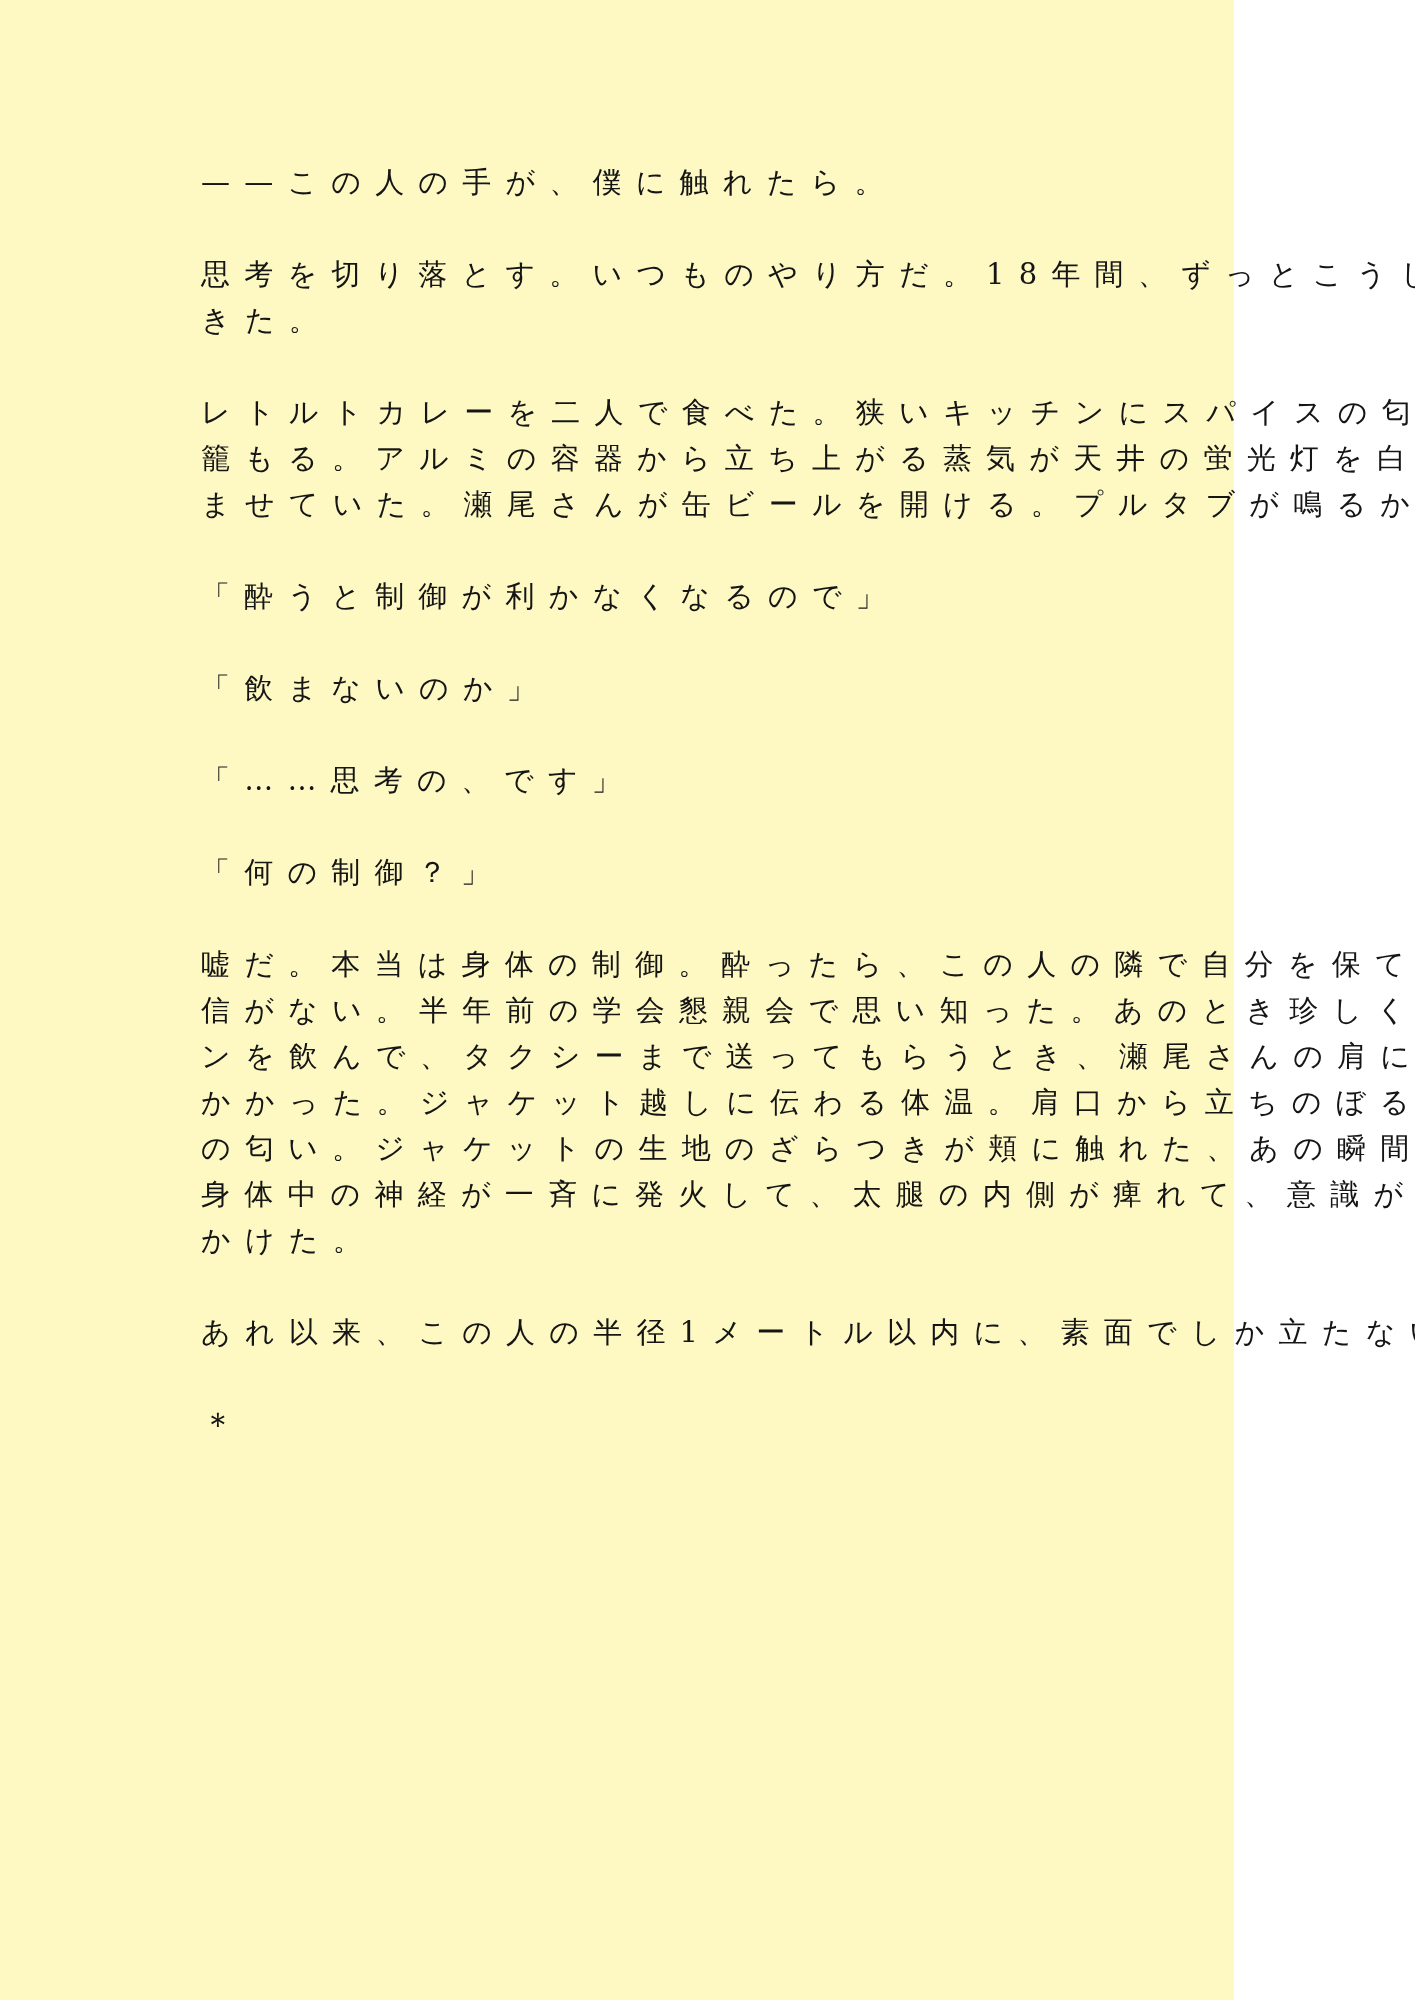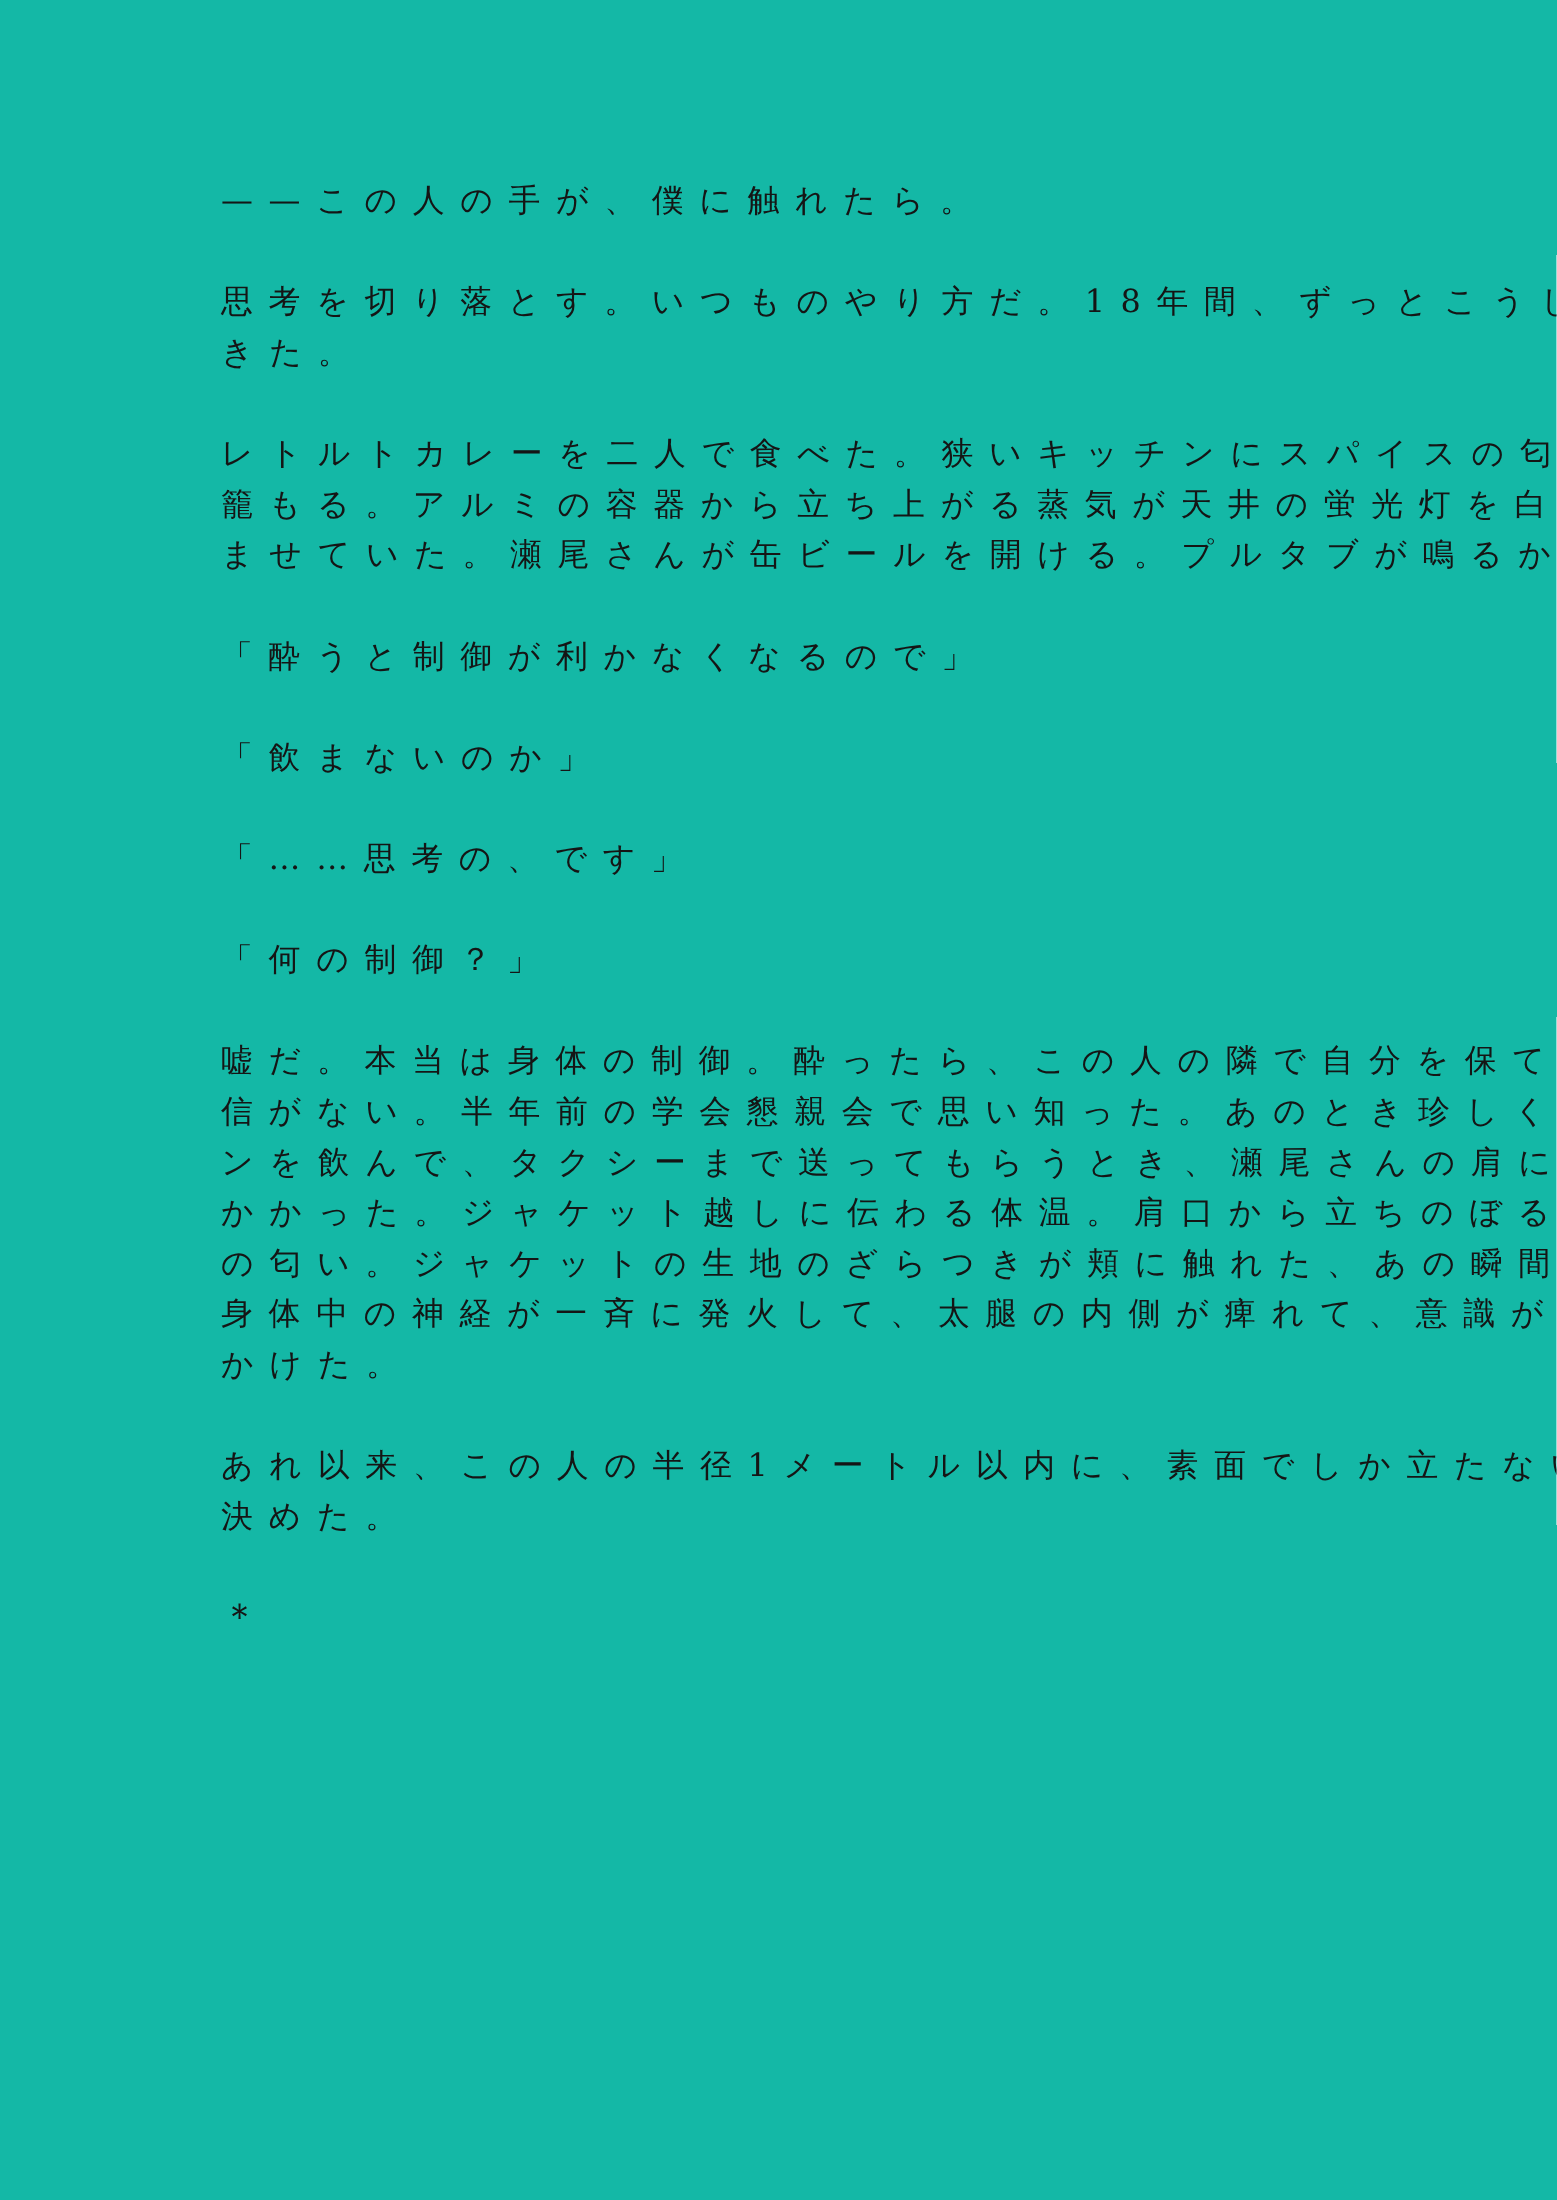--- a/index.html
+++ b/index.html
@@ -10,23 +10,23 @@
   body {
     width: 1415px;
     height: 2000px;
     position: relative;
     overflow: hidden;
   }
   .page {
     position: absolute;
     left: 0;
     top: 0;
-    width: 1415px;
+    width: 1234px;
     height: 2000px;
-    background: #14b8a6;
+    background: #fef9c3;
   }
   .text-block {
     position: absolute;
     left: 201px;
     top: 159px;
     width: 1000px;
     font-family: "DejaVu Serif", "Liberation Serif", serif;
     font-size: 29px;
     line-height: 46px;
     letter-spacing: 14.2px;
@@ -92,19 +92,18 @@
       <span class="line">信がない。半年前の学会懇親会で思い知った。あのとき珍しくワイ</span>
       <span class="line">ンを飲んで、タクシーまで送ってもらうとき、瀬尾さんの肩に寄り</span>
       <span class="line">かかった。ジャケット越しに伝わる体温。肩口から立ちのぼる石鹸</span>
       <span class="line">の匂い。ジャケットの生地のざらつきが頬に触れた、あの瞬間——</span>
       <span class="line">身体中の神経が一斉に発火して、太腿の内側が痺れて、意識が飛び</span>
       <span class="line">かけた。</span>
     </p>
 
     <p class="paragraph">
       <span class="line">あれ以来、この人の半径1メートル以内に、素面でしか立たないと</span>
-      <span class="line">決めた。</span>
     </p>
 
     <p class="separator">＊</p>
 
   </div>
 </div>
 
 </body></html>

